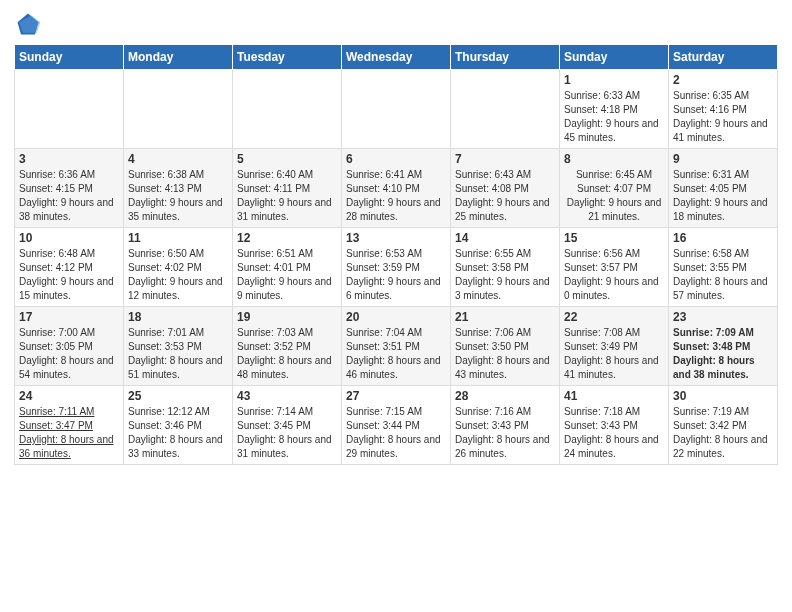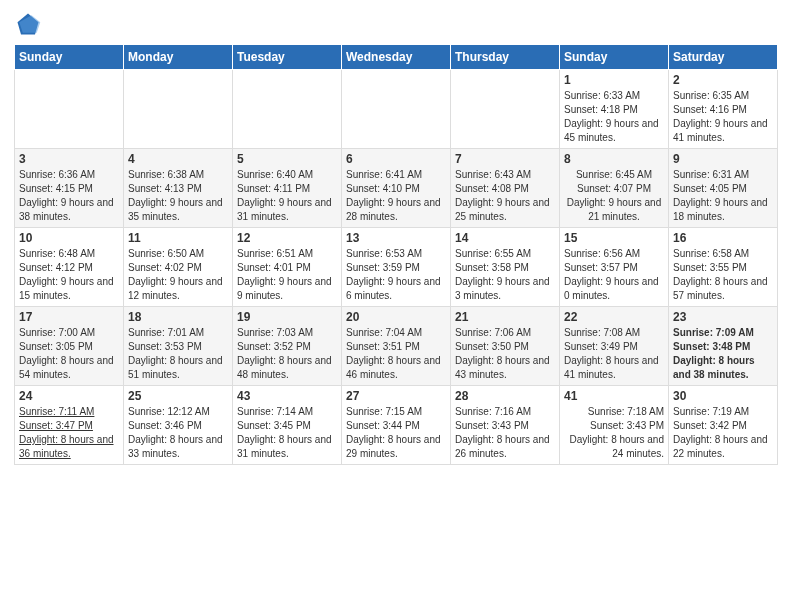--- a/index.html
+++ b/index.html
@@ -309,21 +309,21 @@
 Daylight: 8 hours and 29 minutes.</div>
           </td>
           <td>
             <span class="day-num">28</span>
             <div class="day-info" style="white-space: pre-line;">Sunrise: 7:16 AM
 Sunset: 3:43 PM
 Daylight: 8 hours and 26 minutes.</div>
           </td>
           <td>
             <span class="day-num">41</span>
-            <div class="day-info" style="white-space: pre-line; text-align: right;">Sunrise: 7:18 AM
+            <div class="day-info" style="white-space: pre-line;">Sunrise: 7:18 AM
 Sunset: 3:43 PM
 Daylight: 8 hours and 24 minutes.</div>
           </td>
           <td>
             <span class="day-num">30</span>
             <div class="day-info" style="white-space: pre-line;">Sunrise: 7:19 AM
 Sunset: 3:42 PM
 Daylight: 8 hours and 22 minutes.</div>
           </td>
         </tr>

